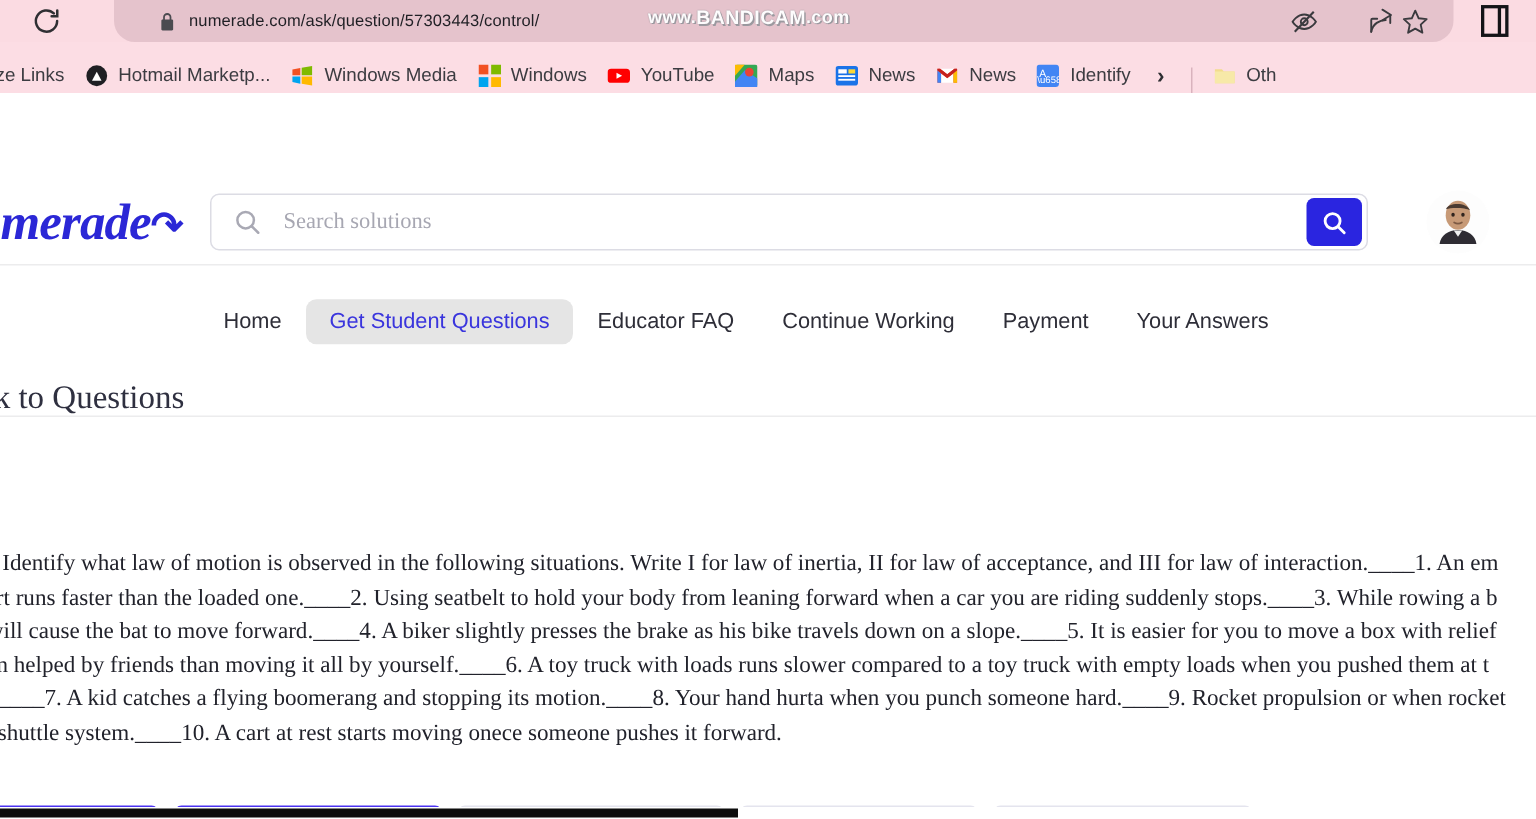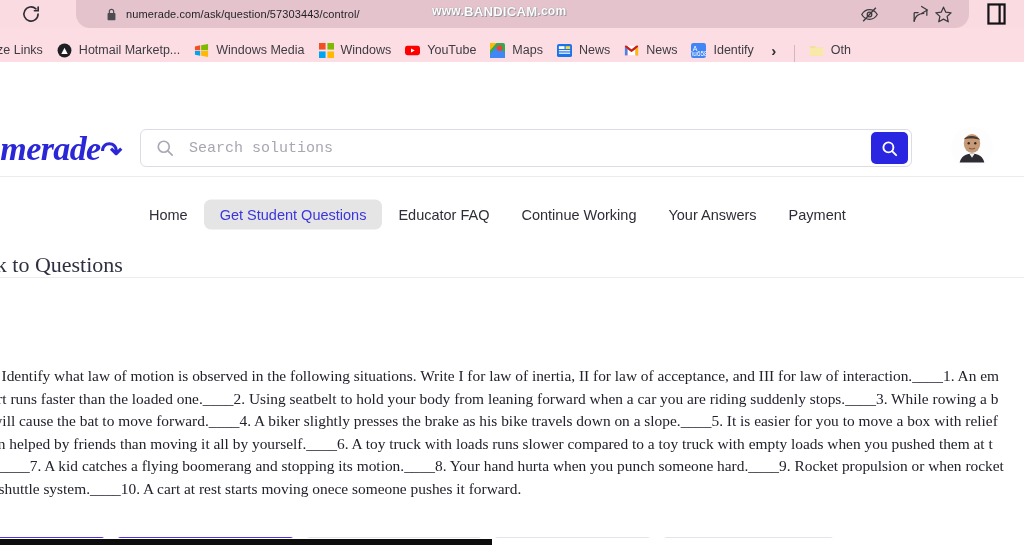--- a/index.html
+++ b/index.html
@@ -92,21 +92,21 @@
 
   .search-box {
     position: absolute; left: 140px; top: 86px; transform: translateY(-50%);
     width: 772px; height: 38px;
     border: 1px solid #dcdce4; border-radius: 6px; background: #fff;
     display: flex; align-items: center;
   }
   .search-ico { margin-left: 14px; width: 20px; height: 20px; color: #a9a9b4; flex: 0 0 auto; }
   .search-input {
     flex: 1; border: 0; outline: 0; background: transparent;
-    font-family: Liberation Mono, monospace; font-size: 15px;
+    font-family: Liberation Serif, serif; font-size: 15px;
     color: #ec4899; padding: 0 22px 0 14px;
   }
   .search-input::placeholder { color: #a7a7b2; }
   .search-btn {
     width: 37px; height: 32px; margin-right: 3px; flex: 0 0 auto;
     background: #2a25e0; border: 0; border-radius: 5px; cursor: pointer;
     display: flex; align-items: center; justify-content: center; color: #fff;
   }
 
   .avatar {
@@ -380,22 +380,22 @@
         <path d="M21 26.4c6.6 0 11.4 3.6 12.3 9.2H8.7C9.6 30 14.4 26.4 21 26.4z" fill="#2e2c33"></path>
         <path d="M18.2 26.6h5.6l-2.8 4.2z" fill="#efefef"></path>
       </svg>
     </div>
 
     <div class="nav">
       <div class="nav-item">Home</div>
       <div class="nav-item active">Get Student Questions</div>
       <div class="nav-item">Educator FAQ</div>
       <div class="nav-item">Continue Working</div>
+      <div class="nav-item">Payment</div>
       <div class="nav-item">Your Answers</div>
-      <div class="nav-item">Payment</div>
     </div>
   </div>
 
   <div class="hr" style="top:114px;"></div>
 
   <div class="back-link">ck to Questions</div>
 
   <div class="hr" style="top:215px;"></div>
 
   <div class="ghost-row"></div>

